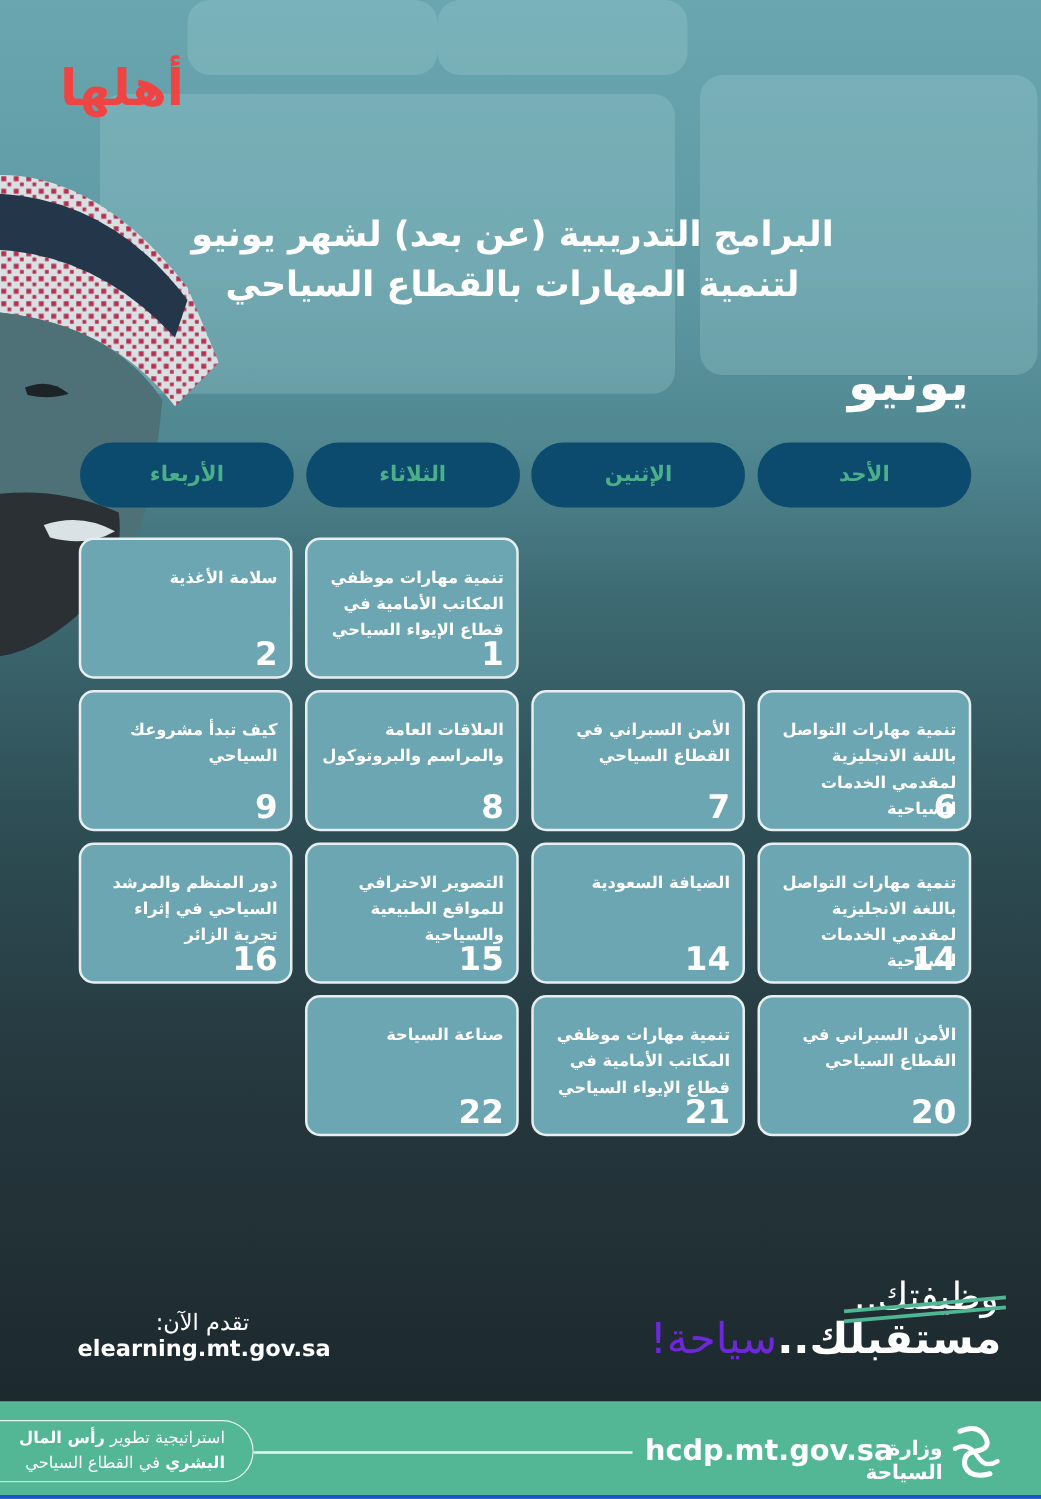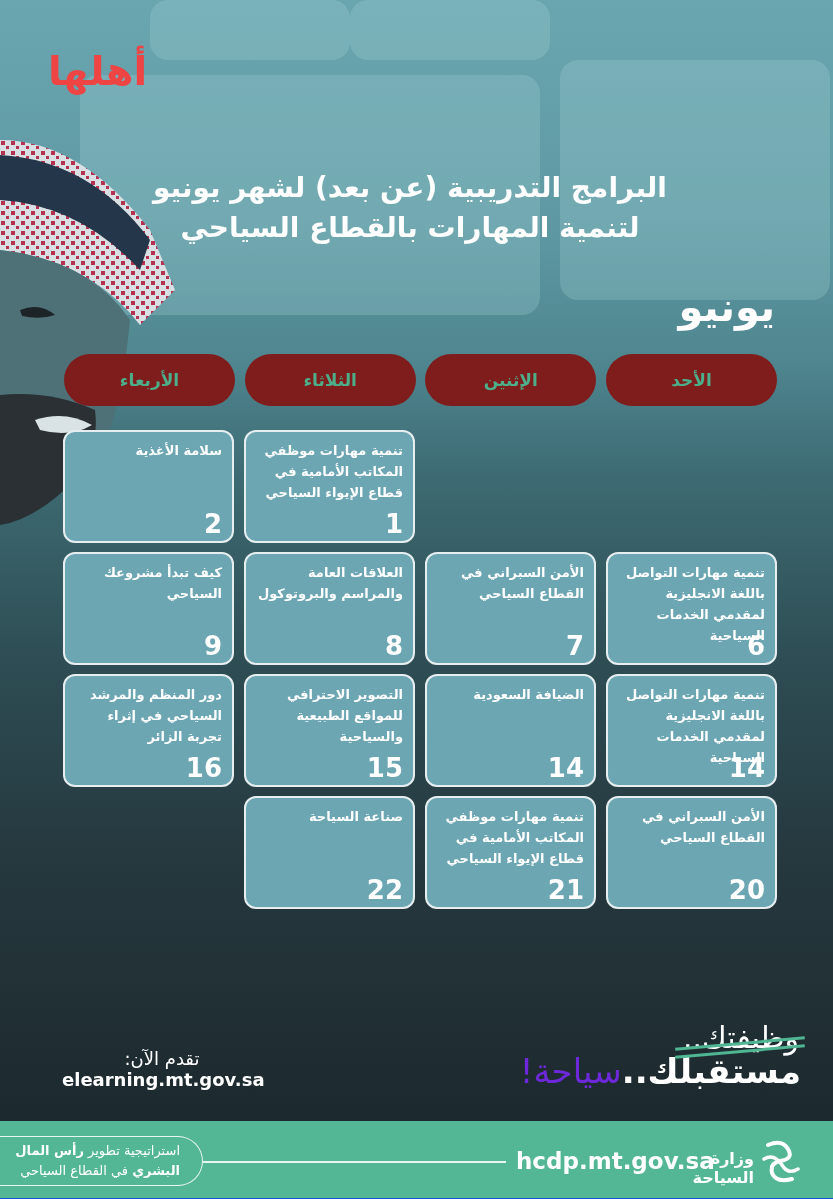--- a/index.html
+++ b/index.html
@@ -26,32 +26,32 @@
     direction: rtl; font-weight: bold; font-size: 28px; line-height: 40px;
   }
   .month {
     position: absolute; right: 58px; top: 284px; font-size: 40px; font-weight: bold; direction: rtl;
   }
   .days-row {
     position: absolute; top: 354px; left: 64px; width: 713px; height: 52px;
     display: flex; flex-direction: row-reverse; justify-content: space-between;
   }
   .day-pill {
-    width: 171px; height: 52px; border-radius: 26px; background: #7f1d1d;
+    width: 171px; height: 52px; border-radius: 26px; background: #0c4a6e;
     color: #4caf8a; font-weight: bold; font-size: 17px;
     display: flex; align-items: center; justify-content: center; direction: rtl;
   }
   .grid {
     position: absolute; left: 64px; top: 430px; width: 713px;
     display: grid; grid-template-columns: repeat(4, 171px); column-gap: 10px; row-gap: 9px;
     direction: rtl;
   }
   .cell {
     height: 113px; border: 2px solid #e6eef0; border-radius: 12px; background: #6ca6b3;
-    position: relative; padding: 8px 10px; direction: rtl;
+    position: relative; padding: 20px 10px; direction: rtl;
   }
   .cell.empty { visibility: hidden; }
   .cell-title {
     font-size: 13px; font-weight: bold; line-height: 21px; text-align: right; color: #fff;
   }
   .cell-date {
     position: absolute; right: 10px; bottom: 2px; font-size: 26px; font-weight: bold; color: #fff;
   }
   .slogan {
     position: absolute; right: 32px; top: 1020px; direction: rtl; text-align: right;
@@ -62,21 +62,21 @@
   .strike { position: absolute; left: -8px; right: -4px; height: 3px; background: #4fb592; transform: rotate(-5deg); }
   .slogan-bottom { font-size: 34px; font-weight: bold; color: #fff; margin-top: -4px; }
   .slogan-bottom .accent { color: #6d28d9; font-weight: normal; }
   .apply {
     position: absolute; left: 62px; top: 1048px; width: 200px; text-align: center;
   }
   .apply-label { font-size: 18px; direction: rtl; }
   .apply-url { font-size: 18px; font-weight: bold; margin-top: 0; }
   .footer {
     position: absolute; left: 0; top: 1121px; width: 833px; height: 78px; background: #53b796;
-    border-bottom: 1px solid #1d4ed8;
+    border-bottom: 3px solid #1d4ed8;
   }
   .strategy {
     position: absolute; left: -2px; top: 15px; width: 205px; height: 50px;
     border: 1.5px solid #e8f6f0; border-left: none; border-radius: 0 25px 25px 0;
     direction: rtl; text-align: right; padding: 4px 22px 0 10px; font-size: 13px; line-height: 20px;
   }
   .strategy b { font-weight: bold; }
   .footer-line { position: absolute; left: 203px; top: 40px; width: 303px; height: 1.5px; background: #e8f6f0; }
   .hcdp { position: absolute; left: 516px; top: 27px; font-size: 23px; font-weight: bold; }
   .ministry { position: absolute; left: 676px; top: 28px; direction: rtl; text-align: right; width: 78px; }

